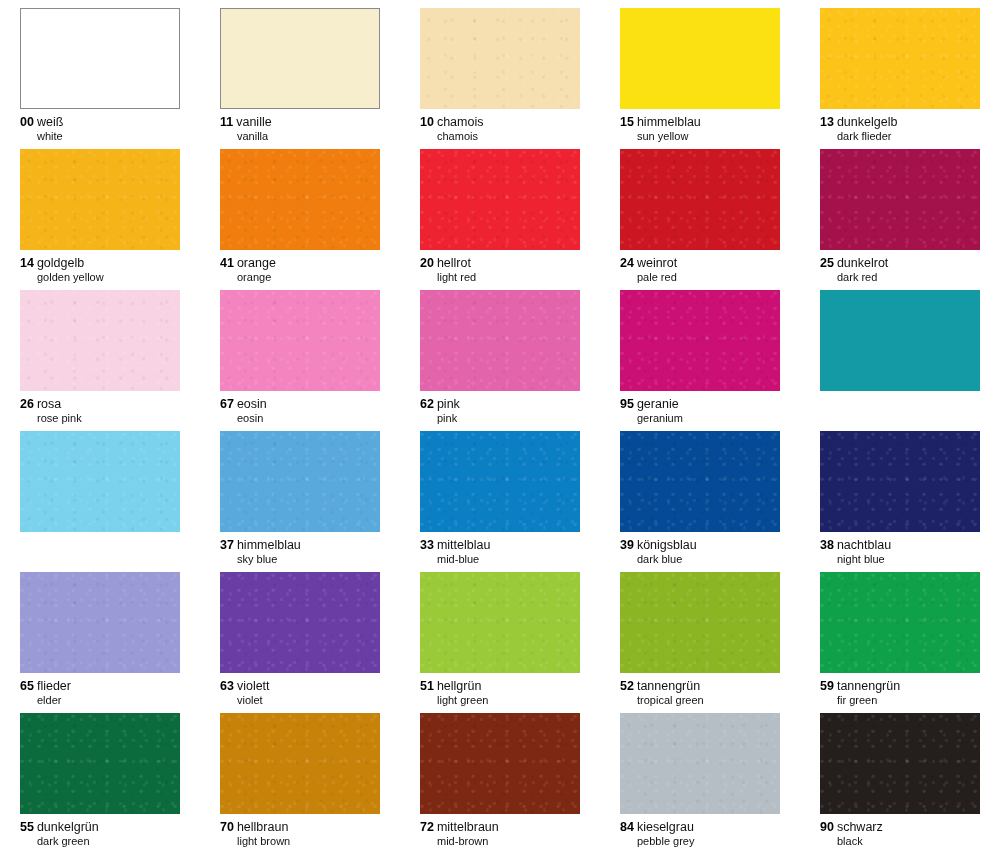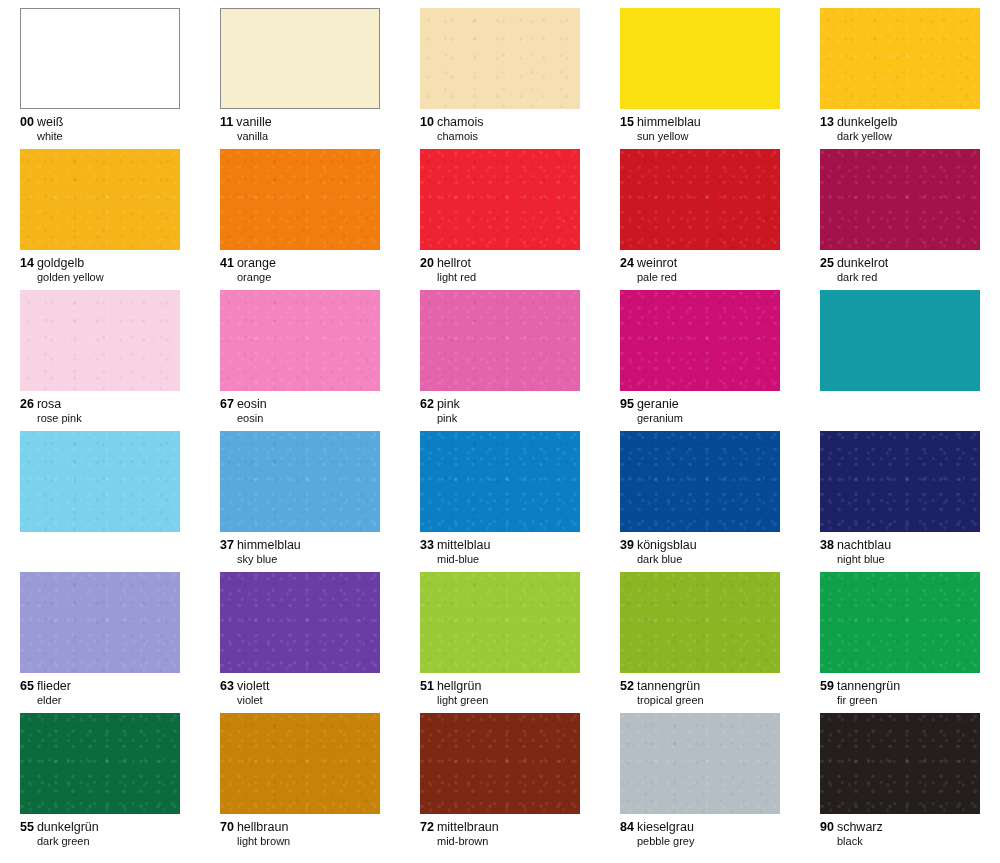--- a/index.html
+++ b/index.html
@@ -109,21 +109,21 @@
         <div class="chip flat" title="sun yellow" style="background: rgb(251, 225, 17);"></div>
         <div class="labels">
           <div class="line1"><span class="code">15</span><span>himmelblau</span></div>
           <div class="line2">sun yellow</div>
         </div>
       </div>
       <div class="cell">
         <div class="chip" title="dark yellow" style="background: rgb(252, 195, 24);"></div>
         <div class="labels">
           <div class="line1"><span class="code">13</span><span>dunkelgelb</span></div>
-          <div class="line2">dark yellow</div>
+          <div class="line2">dark flieder</div>
         </div>
       </div>
       <div class="cell">
         <div class="chip" title="golden yellow" style="background: rgb(245, 180, 23);"></div>
         <div class="labels">
           <div class="line1"><span class="code">14</span><span>goldgelb</span></div>
           <div class="line2">golden yellow</div>
         </div>
       </div>
       <div class="cell">

